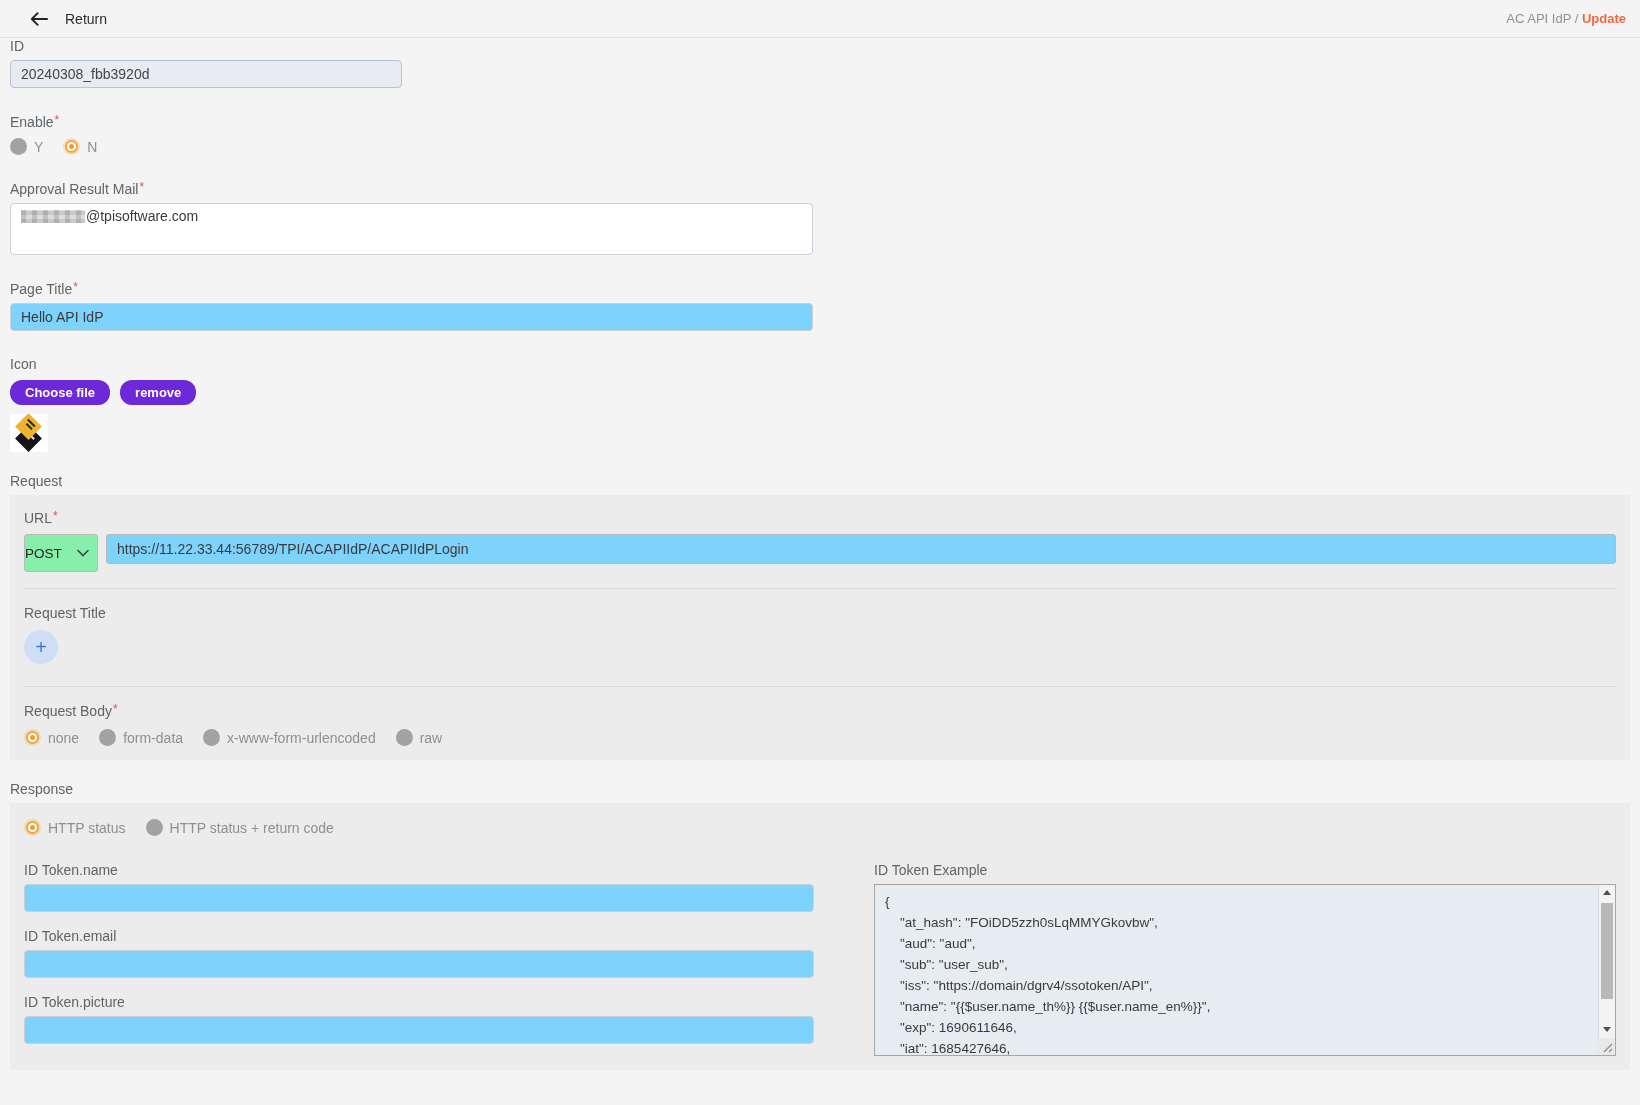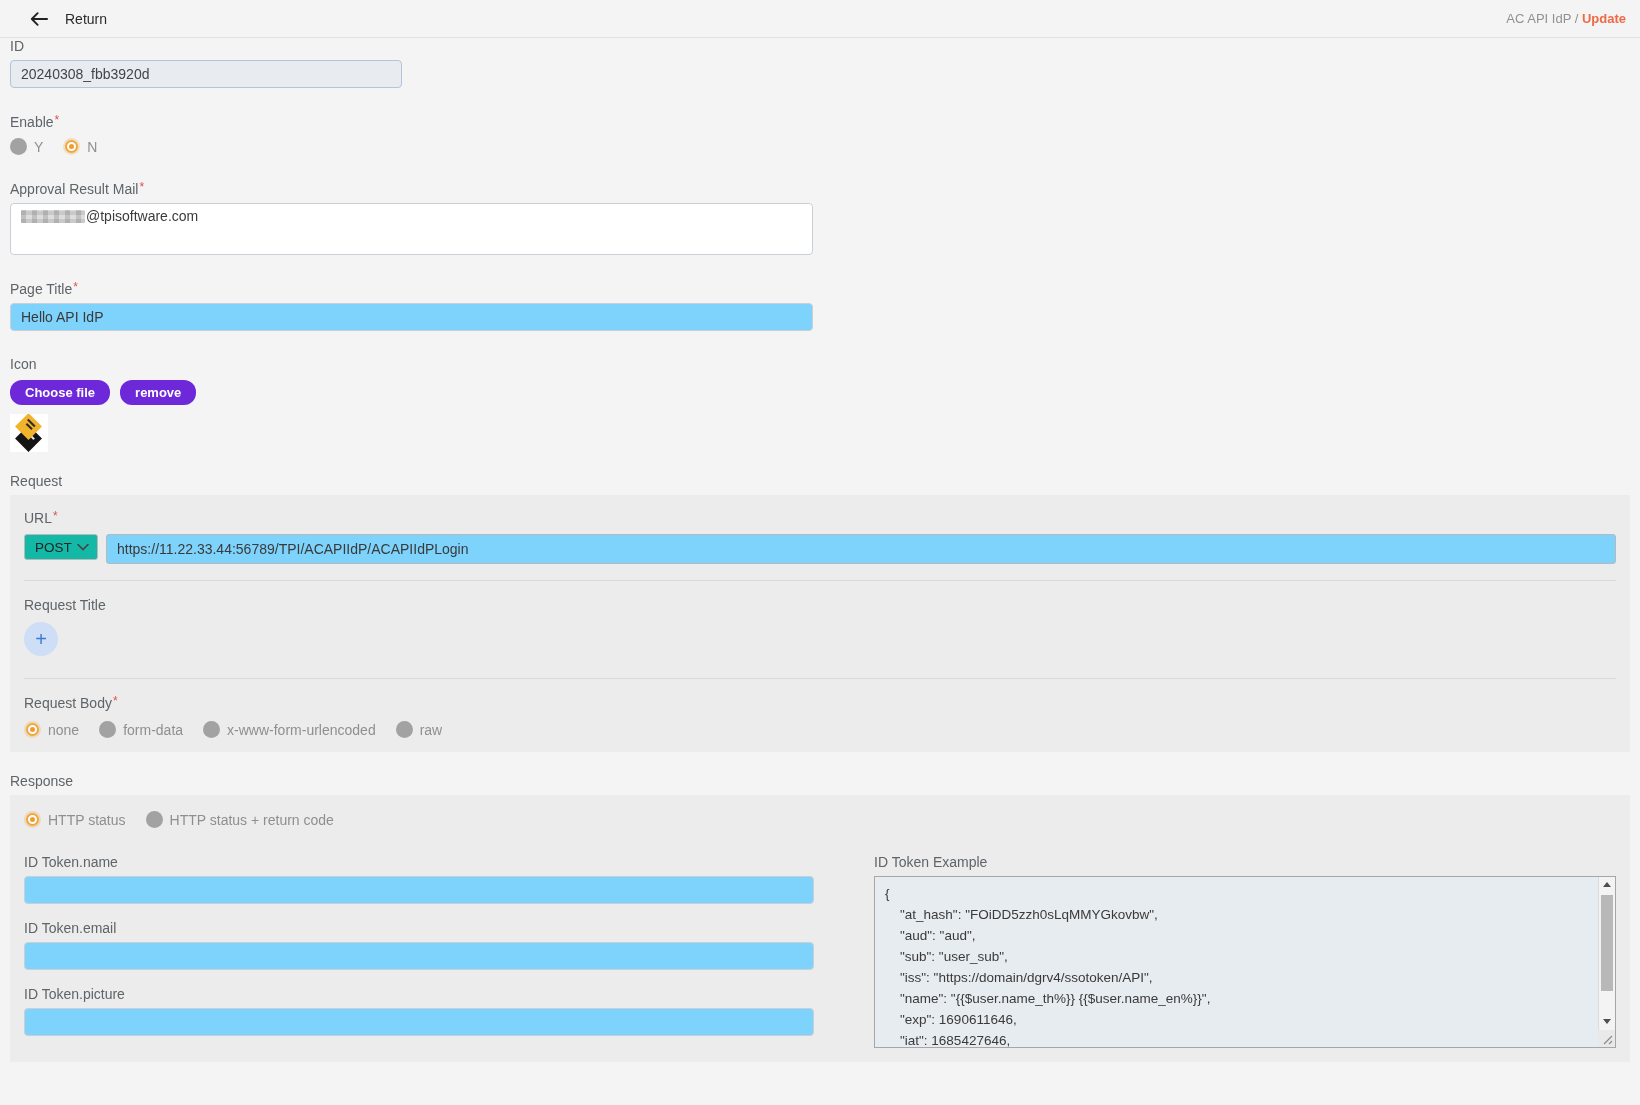--- a/index.html
+++ b/index.html
@@ -62,22 +62,22 @@
   .logo-top { background:#f2b32c; left:9px; top:3px; }
   .logo-top::before { content:""; position:absolute; left:4px; top:4px; width:10px; height:2px; background:#2a2a2a; }
   .logo-top::after { content:""; position:absolute; left:6px; top:8px; width:8px; height:2px; background:#2a2a2a; }
   .logo-bottom { background:#141414; left:9px; top:15px; }
   .logo-bottom::before { content:""; position:absolute; left:5px; top:5px; width:9px; height:2px; background:#e9e9e9; }
   
   .section-lbl { margin-top:21px; }
   .panel { background:#ececec; margin-top:6px; padding:14px; border-radius:1px; }
   .url-row { display:flex; margin-top:8px; }
   .method-select {
-    width:74px; height:26px; background:#14b8a6; border:1px solid #b9b9b9; border-radius:3px;
-    display:flex; align-items:center; justify-content:space-between; padding:0 8px 0 10px;
+    width:74px; height:38px; background:#86efac; border:1px solid #b9b9b9; border-radius:3px;
+    display:flex; align-items:center; justify-content:space-between; padding:0 8px 0 0;
     font-size:13.5px; color:#222; cursor:pointer; flex:0 0 auto;
   }
   .url-input { flex:1; height:30px; margin-left:8px; border-color:#b9b9b9; border-radius:3px; }
   .panel .divider { margin:16px 0; }
   .plus-btn {
     width:34px; height:34px; border-radius:50%; border:none; background:#cddef6; color:#3f7ad1;
     font-size:20px; line-height:34px; text-align:center; cursor:pointer; margin-top:9px; display:block;
     font-family:"Liberation Sans", sans-serif;
   }
   .div-wide { margin:22px 0 15px 0 !important; }

